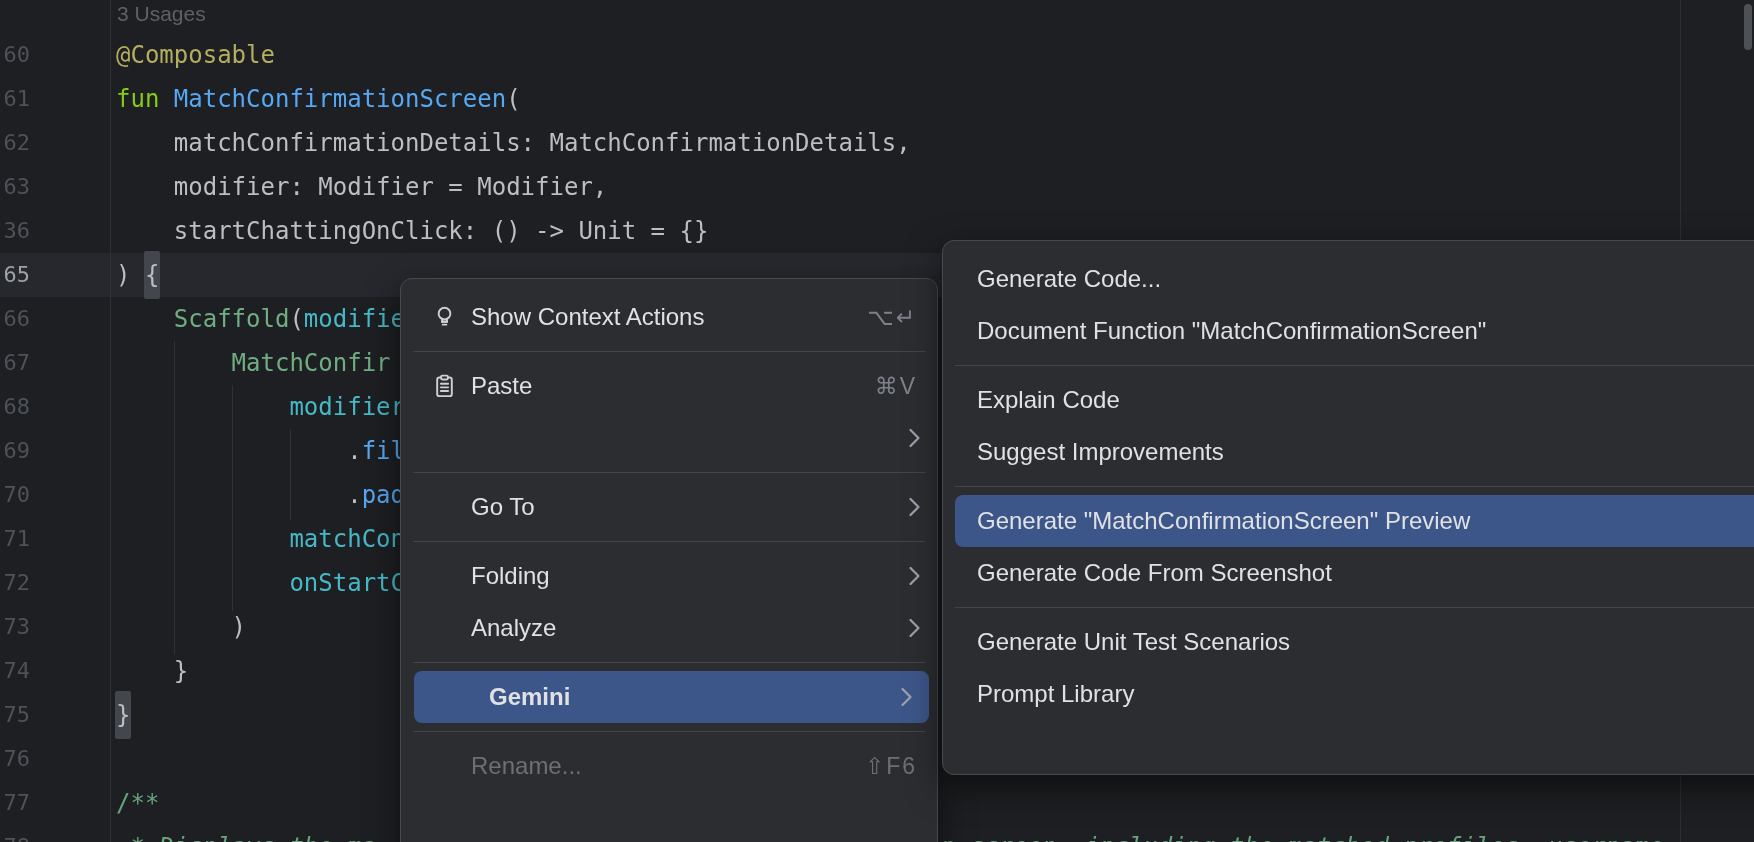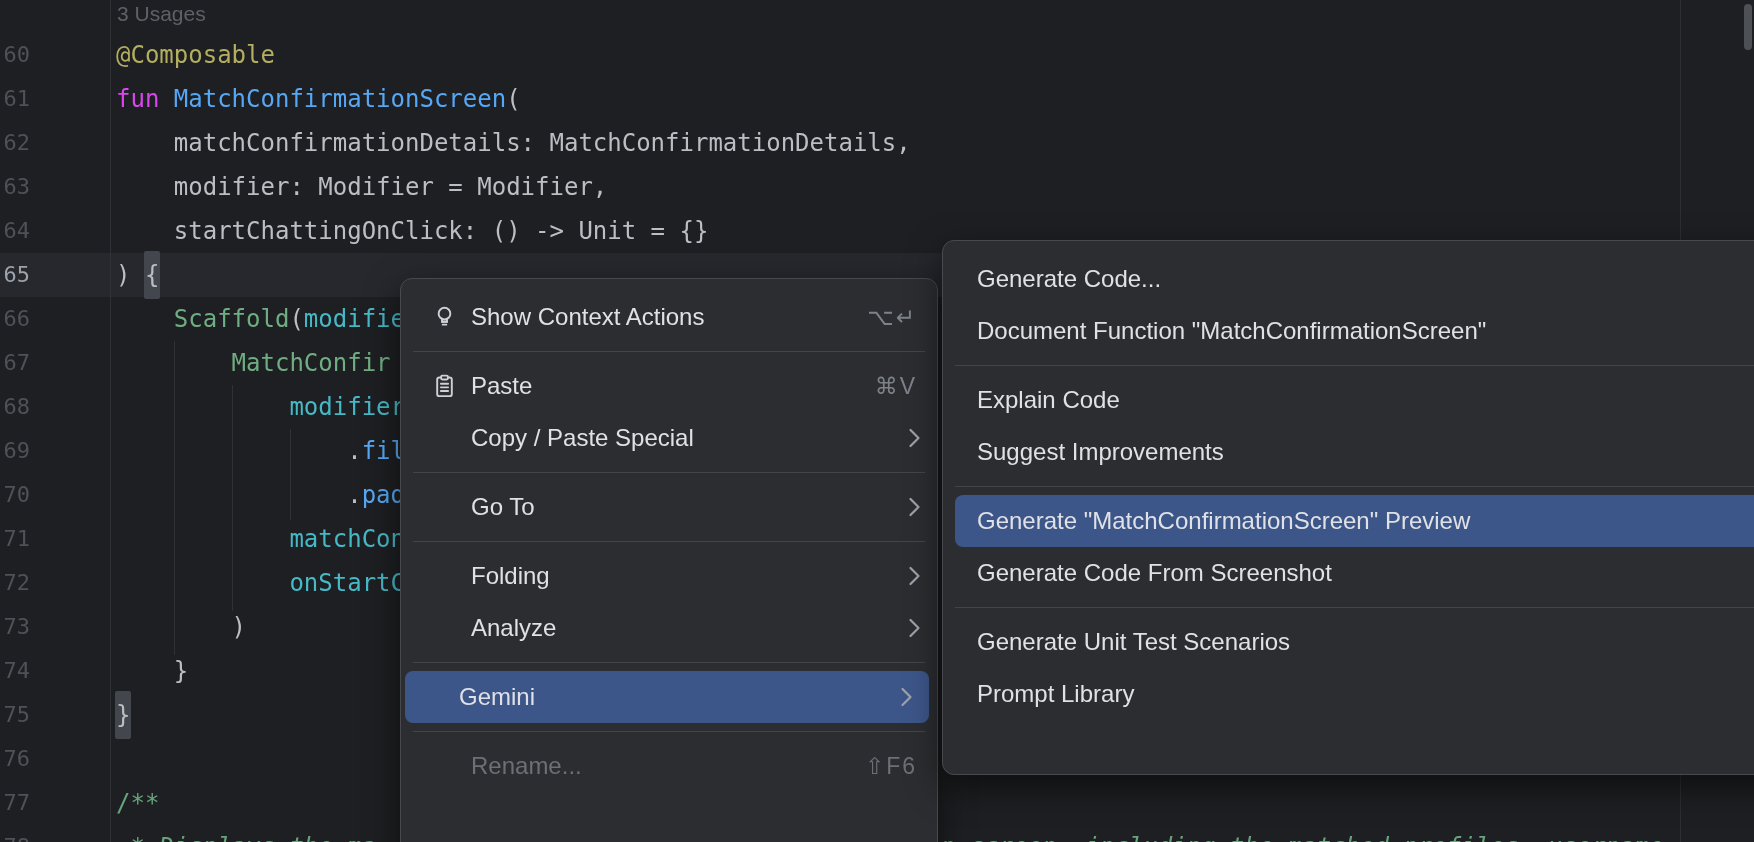--- a/index.html
+++ b/index.html
@@ -19,21 +19,21 @@
   .ln{
     position:absolute;left:0;top:0;width:30px;text-align:right;
     font-family:"DejaVu Sans Mono",monospace;font-size:22px;color:#4d5259;
   }
   .ln.active{color:#9da3ab;}
   .code{
     position:absolute;left:116px;top:0;
     font-family:"DejaVu Sans Mono",monospace;font-size:24px;color:#bcbec4;
   }
   .s-ann{color:#b3ae60;}
-  .s-kw{color:#d946ef;}
+  .s-kw{color:#84cc16;}
   .s-fn{color:#56a8f5;}
   .s-txt{color:#bcbec4;}
   .s-call{color:#6fae82;}
   .s-arg{color:#46b9c7;}
   .s-ext{color:#56a8f5;}
   .s-doc{color:#67a37c;}
   .s-doci{color:#67a37c;font-style:italic;}
   .s-brace{color:#bcbec4;background:#43464c;padding:10px 1px;margin:-10px -1px;border-radius:2px;}
   #usages-hint{
     position:absolute;left:117px;top:2px;height:24px;line-height:24px;
@@ -58,21 +58,21 @@
   #context-menu{left:400px;top:278px;width:538px;height:600px;}
   #gemini-submenu{left:942px;top:240px;width:893px;height:535px;z-index:6;}
   .mi{
     position:relative;display:flex;align-items:center;
     height:52px;box-sizing:border-box;
     font-size:24px;color:#dfe1e5;cursor:default;
   }
   #context-menu .mi{padding:0 20px 0 70px;}
   #gemini-submenu .mi{padding:0 20px 0 34px;}
   .mi.selected{background:#3d5689;border-radius:8px;}
-  #context-menu .mi.selected{margin:0 8px 0 4px;padding-left:54px;}
+  #context-menu .mi.selected{margin:0 8px 0 13px;padding-left:75px;font-weight:bold;}
   #gemini-submenu .mi.selected{margin:0 12px;padding-left:22px;}
   .mi.disabled{color:#6c7076;}
   .mi .label{white-space:pre;}
   .mi .shortcut{margin-left:auto;color:#7d828a;font-size:23px;letter-spacing:2px;white-space:pre;}
   .mi.disabled .shortcut{color:#6c7076;}
   .mi .item-icon{position:absolute;left:30px;top:50%;transform:translateY(-50%);width:27px;height:27px;}
   .mi .chev{position:absolute;right:16px;top:50%;transform:translateY(-50%);width:13px;height:21px;}
   .msep{height:1px;background:#43454a;margin:8px 12px;}
   svg{display:block;}
 </style>
@@ -87,21 +87,21 @@
   <div class="vline" style="left:174px;top:341px;height:314px;"></div>
   <div class="vline" style="left:232px;top:385px;height:226px;"></div>
   <div class="vline" style="left:290px;top:429px;height:91px;"></div>
 
   <div id="usages-hint">3 Usages</div>
   <div id="code-layer">
       <div class="code-row" style="top: 33px;"><span class="ln">60</span><span class="code"><span class="s-ann">@Composable</span></span></div>
       <div class="code-row" style="top: 77px;"><span class="ln">61</span><span class="code"><span class="s-kw">fun </span><span class="s-fn">MatchConfirmationScreen</span><span class="s-txt">(</span></span></div>
       <div class="code-row" style="top: 121px; padding-left: 36px;"><span class="ln">62</span><span class="code"><span class="s-txt">    matchConfirmationDetails: MatchConfirmationDetails,</span></span></div>
       <div class="code-row" style="top: 165px;"><span class="ln">63</span><span class="code"><span class="s-txt">    modifier: Modifier = Modifier,</span></span></div>
-      <div class="code-row" style="top: 209px;"><span class="ln">64</span><span class="code"><span class="s-txt">    startChattingOnClick: () -&gt; Unit = {}</span></span></div>
+      <div class="code-row" style="top: 209px;"><span class="ln">36</span><span class="code"><span class="s-txt">    startChattingOnClick: () -&gt; Unit = {}</span></span></div>
       <div class="code-row" style="top: 253px;"><span class="ln active">65</span><span class="code"><span class="s-txt">) </span><span class="s-brace">{</span></span></div>
       <div class="code-row" style="top: 297px;"><span class="ln">66</span><span class="code"><span class="s-txt">    </span><span class="s-call">Scaffold</span><span class="s-txt">(</span><span class="s-arg">modifier</span></span></div>
       <div class="code-row" style="top: 341px;"><span class="ln">67</span><span class="code"><span class="s-txt">        </span><span class="s-call">MatchConfir</span></span></div>
       <div class="code-row" style="top: 385px;"><span class="ln">68</span><span class="code"><span class="s-txt">            </span><span class="s-arg">modifier</span></span></div>
       <div class="code-row" style="top: 429px;"><span class="ln">69</span><span class="code"><span class="s-txt">                .</span><span class="s-ext">fil</span></span></div>
       <div class="code-row" style="top: 473px;"><span class="ln">70</span><span class="code"><span class="s-txt">                .</span><span class="s-ext">pad</span></span></div>
       <div class="code-row" style="top: 517px;"><span class="ln">71</span><span class="code"><span class="s-txt">            </span><span class="s-arg">matchCon</span></span></div>
       <div class="code-row" style="top: 561px;"><span class="ln">72</span><span class="code"><span class="s-txt">            </span><span class="s-arg">onStartC</span></span></div>
       <div class="code-row" style="top: 605px;"><span class="ln">73</span><span class="code"><span class="s-txt">        )</span></span></div>
       <div class="code-row" style="top: 649px;"><span class="ln">74</span><span class="code"><span class="s-txt">    }</span></span></div>
@@ -133,21 +133,20 @@
         <svg viewBox="0 0 24 24" width="27" height="27" fill="none" stroke="#ced0d6" stroke-width="1.7" stroke-linecap="round">
           <rect x="5.5" y="4.5" width="13" height="16.5" rx="2"></rect>
           <rect x="9" y="2.8" width="6" height="3.4" rx="1" fill="#2b2d30"></rect>
           <path d="M8.8 10h6.4M8.8 13.2h6.4M8.8 16.4h6.4"></path>
         </svg>
       </span>
       <span class="label">Paste</span>
       <span class="shortcut">⌘V</span>
     </div>
     <div class="mi">
-      <span class="label">Copy / Paste Special</span>
       <span class="chev">
         <svg viewBox="0 0 13 21" width="13" height="21" fill="none" stroke="#9da2ab" stroke-width="2.2" stroke-linecap="round" stroke-linejoin="round">
           <path d="M2.5 2.5l8 8-8 8"></path>
         </svg>
       </span>
     </div>
     <div class="msep"></div>
     <div class="mi">
       <span class="label">Go To</span>
       <span class="chev">

